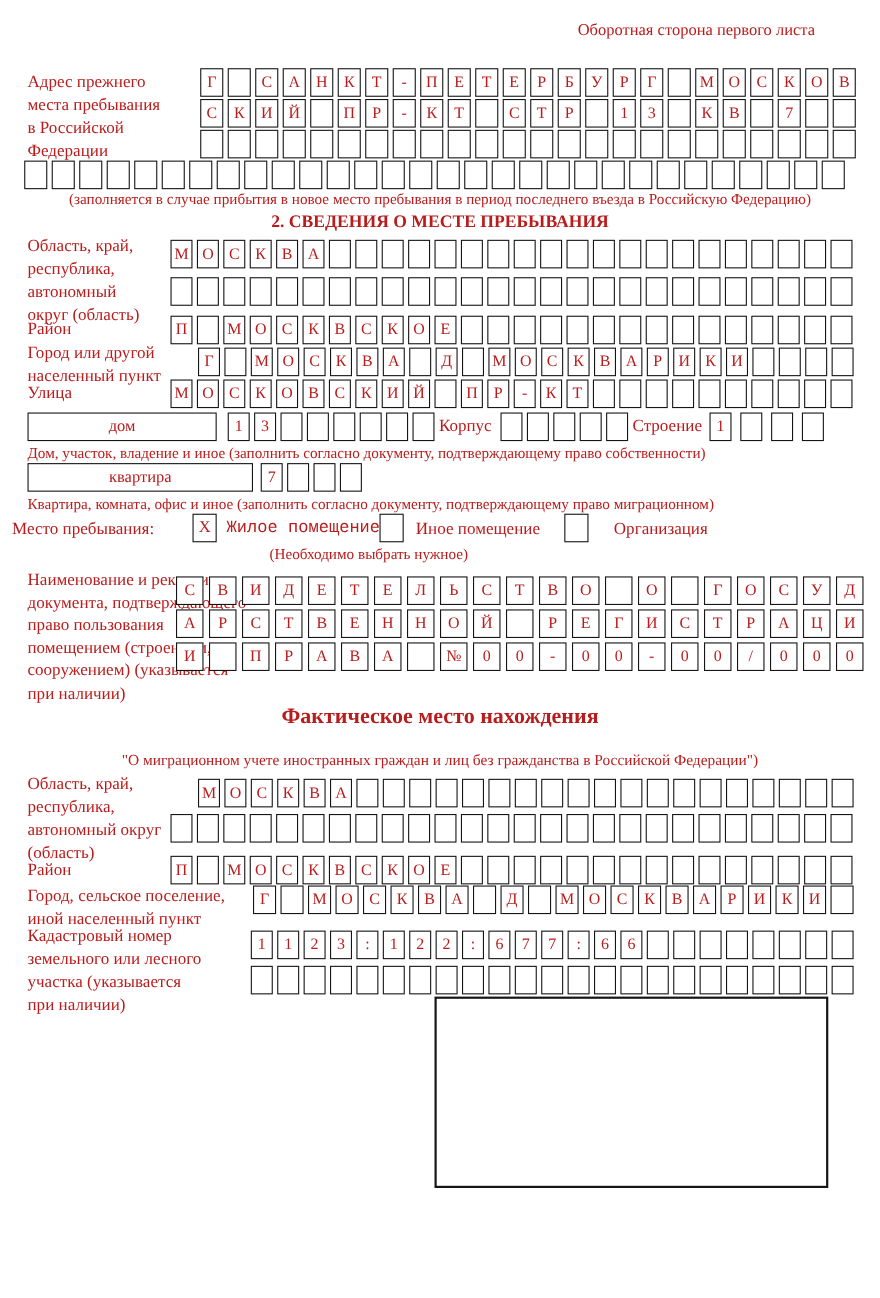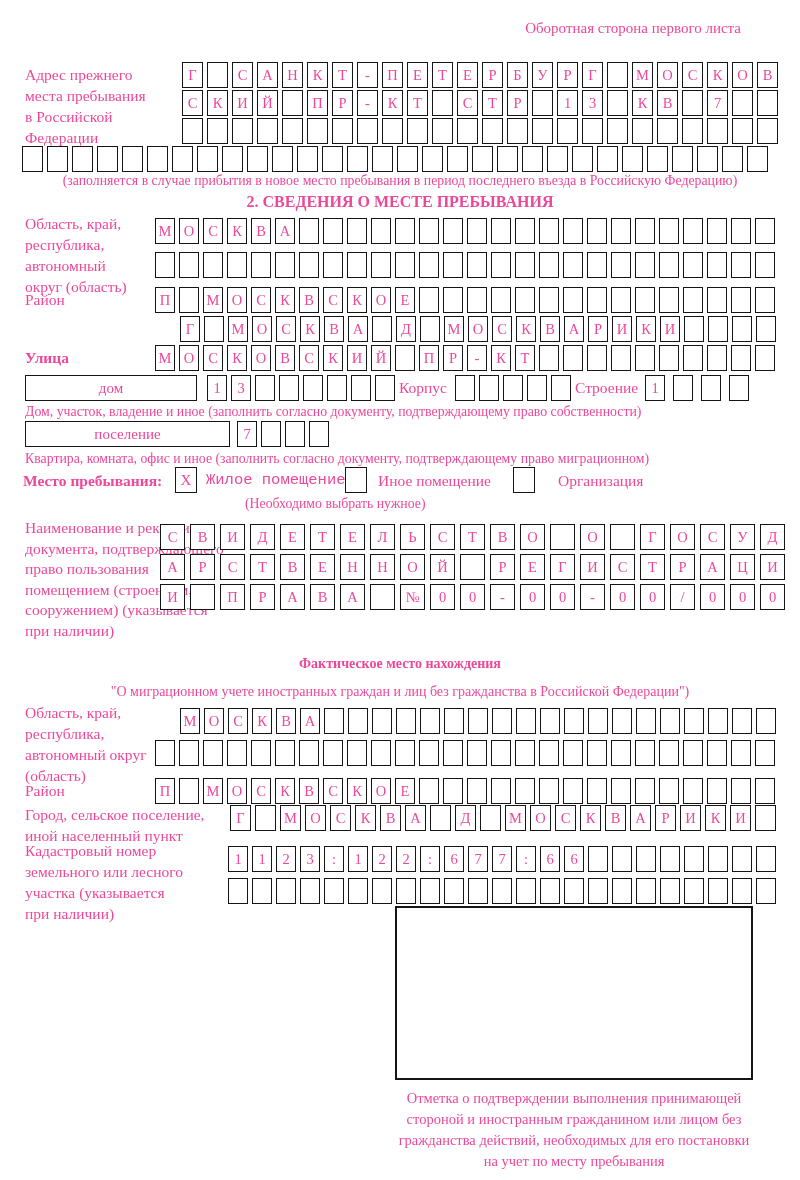--- a/index.html
+++ b/index.html
@@ -1,16 +1,16 @@
 <!DOCTYPE html>
 <html><head>
 <meta charset="utf-8">
 <style>
   html,body{margin:0;padding:0;background:#fff;}
-  .page{position:relative;width:800px;height:1180px;background:#fff;color:#ec4899;
+  .page{position:relative;width:800px;height:1180px;background:#fff;color:#b91c1c;
         font-family:"Liberation Serif","DejaVu Serif",serif;overflow:hidden;}
   .cellrow{position:absolute;display:flex;gap:4px;}
   .cell{flex:0 0 auto;width:20px;height:26px;border:1.6px solid #151515;box-sizing:border-box;
         display:flex;align-items:center;justify-content:center;font-size:14.5px;line-height:1;background:#fff;}
   .cw21 .cell{width:21px;}
   .cw25{gap:5px;} .cw25 .cell{width:25px;}
   .gap8{gap:8px;}
   .label{position:absolute;font-size:15.5px;line-height:21px;white-space:pre-line;}
   .smalllh{line-height:20.5px;}
   .note{position:absolute;font-size:13.8px;}
@@ -232,20 +232,22 @@
       <span class="cell"></span>
       <span class="cell"></span>
       <span class="cell"></span>
       <span class="cell"></span>
       <span class="cell"></span>
       <span class="cell"></span>
       <span class="cell"></span>
       <span class="cell"></span>
     </div>
 
+  <div class="label" style="left:25px;top:310px;">Город или другой
+населенный пункт</div>
   <div class="cellrow" style="left:180px;top:316px;">
       <span class="cell">Г</span>
       <span class="cell"></span>
       <span class="cell">М</span>
       <span class="cell">О</span>
       <span class="cell">С</span>
       <span class="cell">К</span>
       <span class="cell">В</span>
       <span class="cell">А</span>
       <span class="cell"></span>
@@ -260,21 +262,21 @@
       <span class="cell">Р</span>
       <span class="cell">И</span>
       <span class="cell">К</span>
       <span class="cell">И</span>
       <span class="cell"></span>
       <span class="cell"></span>
       <span class="cell"></span>
       <span class="cell"></span>
     </div>
 
-  <div class="label" style="left:25px;top:347px;font-weight:bold;">Улица</div>
+  <div class="label" style="left:25px;top:347px;">Улица</div>
   <div class="cellrow" style="left:155px;top:345px;">
       <span class="cell">М</span>
       <span class="cell">О</span>
       <span class="cell">С</span>
       <span class="cell">К</span>
       <span class="cell">О</span>
       <span class="cell">В</span>
       <span class="cell">С</span>
       <span class="cell">К</span>
       <span class="cell">И</span>
@@ -318,30 +320,30 @@
     </div>
   <div class="label" style="left:575px;top:377px;">Строение</div>
   <div class="cellrow gap8" style="left:645px;top:375px;">
       <span class="cell">1</span>
       <span class="cell"></span>
       <span class="cell"></span>
       <span class="cell"></span>
     </div>
   <div class="note" style="left:25px;top:404px;">Дом, участок, владение и иное (заполнить согласно документу, подтверждающему право собственности)</div>
 
-  <div class="wbox" style="left:25px;top:421px;width:205px;">поселение</div>
+  <div class="wbox" style="left:25px;top:421px;width:205px;">квартира</div>
   <div class="cellrow" style="left:237px;top:421px;">
       <span class="cell">7</span>
       <span class="cell"></span>
       <span class="cell"></span>
       <span class="cell"></span>
     </div>
   <div class="note" style="left:25px;top:451px;">Квартира, комната, офис и иное (заполнить согласно документу, подтверждающему право миграционном)</div>
 
-  <div class="label" style="left:23px;top:470px;font-weight:bold;">Место пребывания:</div>
+  <div class="label" style="left:11px;top:470px;">Место пребывания:</div>
   <div class="checkbox" style="left:175px;top:467px;">X</div>
   <div class="label" style="left:206px;top:470px;font-family:Liberation Mono, monospace;">Жилое помещение</div>
   <div class="checkbox" style="left:345px;top:467px;"></div>
   <div class="label" style="left:378px;top:470px;text-align:center;">Иное помещение</div>
   <div class="checkbox" style="left:513px;top:467px;"></div>
   <div class="label" style="left:558px;top:470px;">Организация</div>
   <div class="note" style="left:245px;top:496px;">(Необходимо выбрать нужное)</div>
 
   <div class="label smalllh" style="left:25px;top:518px;">Наименование и реквизиты
 документа, подтверждающего
@@ -412,21 +414,21 @@
       <span class="cell">0</span>
       <span class="cell">-</span>
       <span class="cell">0</span>
       <span class="cell">0</span>
       <span class="cell">/</span>
       <span class="cell">0</span>
       <span class="cell">0</span>
       <span class="cell">0</span>
     </div>
 
-  <div class="title center" style="top:656px;font-size:14px;">Фактическое место нахождения</div>
+  <div class="title center" style="top:640px;font-size:20px;">Фактическое место нахождения</div>
   <div class="note center" style="top:684px;font-size:14px;">"О миграционном учете иностранных граждан и лиц без гражданства в Российской Федерации")</div>
 
   <div class="label" style="left:25px;top:702px;">Область, край,
 республика,
 автономный округ
 (область)</div>
   <div class="cellrow" style="left:180px;top:708px;">
       <span class="cell">М</span>
       <span class="cell">О</span>
       <span class="cell">С</span>
@@ -588,18 +590,14 @@
       <span class="cell"></span>
       <span class="cell"></span>
       <span class="cell"></span>
       <span class="cell"></span>
       <span class="cell"></span>
       <span class="cell"></span>
       <span class="cell"></span>
     </div>
 
   <div class="bigbox" style="left:395px;top:906px;width:358px;height:174px;"></div>
-  <div class="caption" style="left:359px;top:1088px;width:430px;">Отметка о подтверждении выполнения принимающей
-стороной и иностранным гражданином или лицом без
-гражданства действий, необходимых для его постановки
-на учет по месту пребывания</div>
 
 </div>
 
 </body></html>

